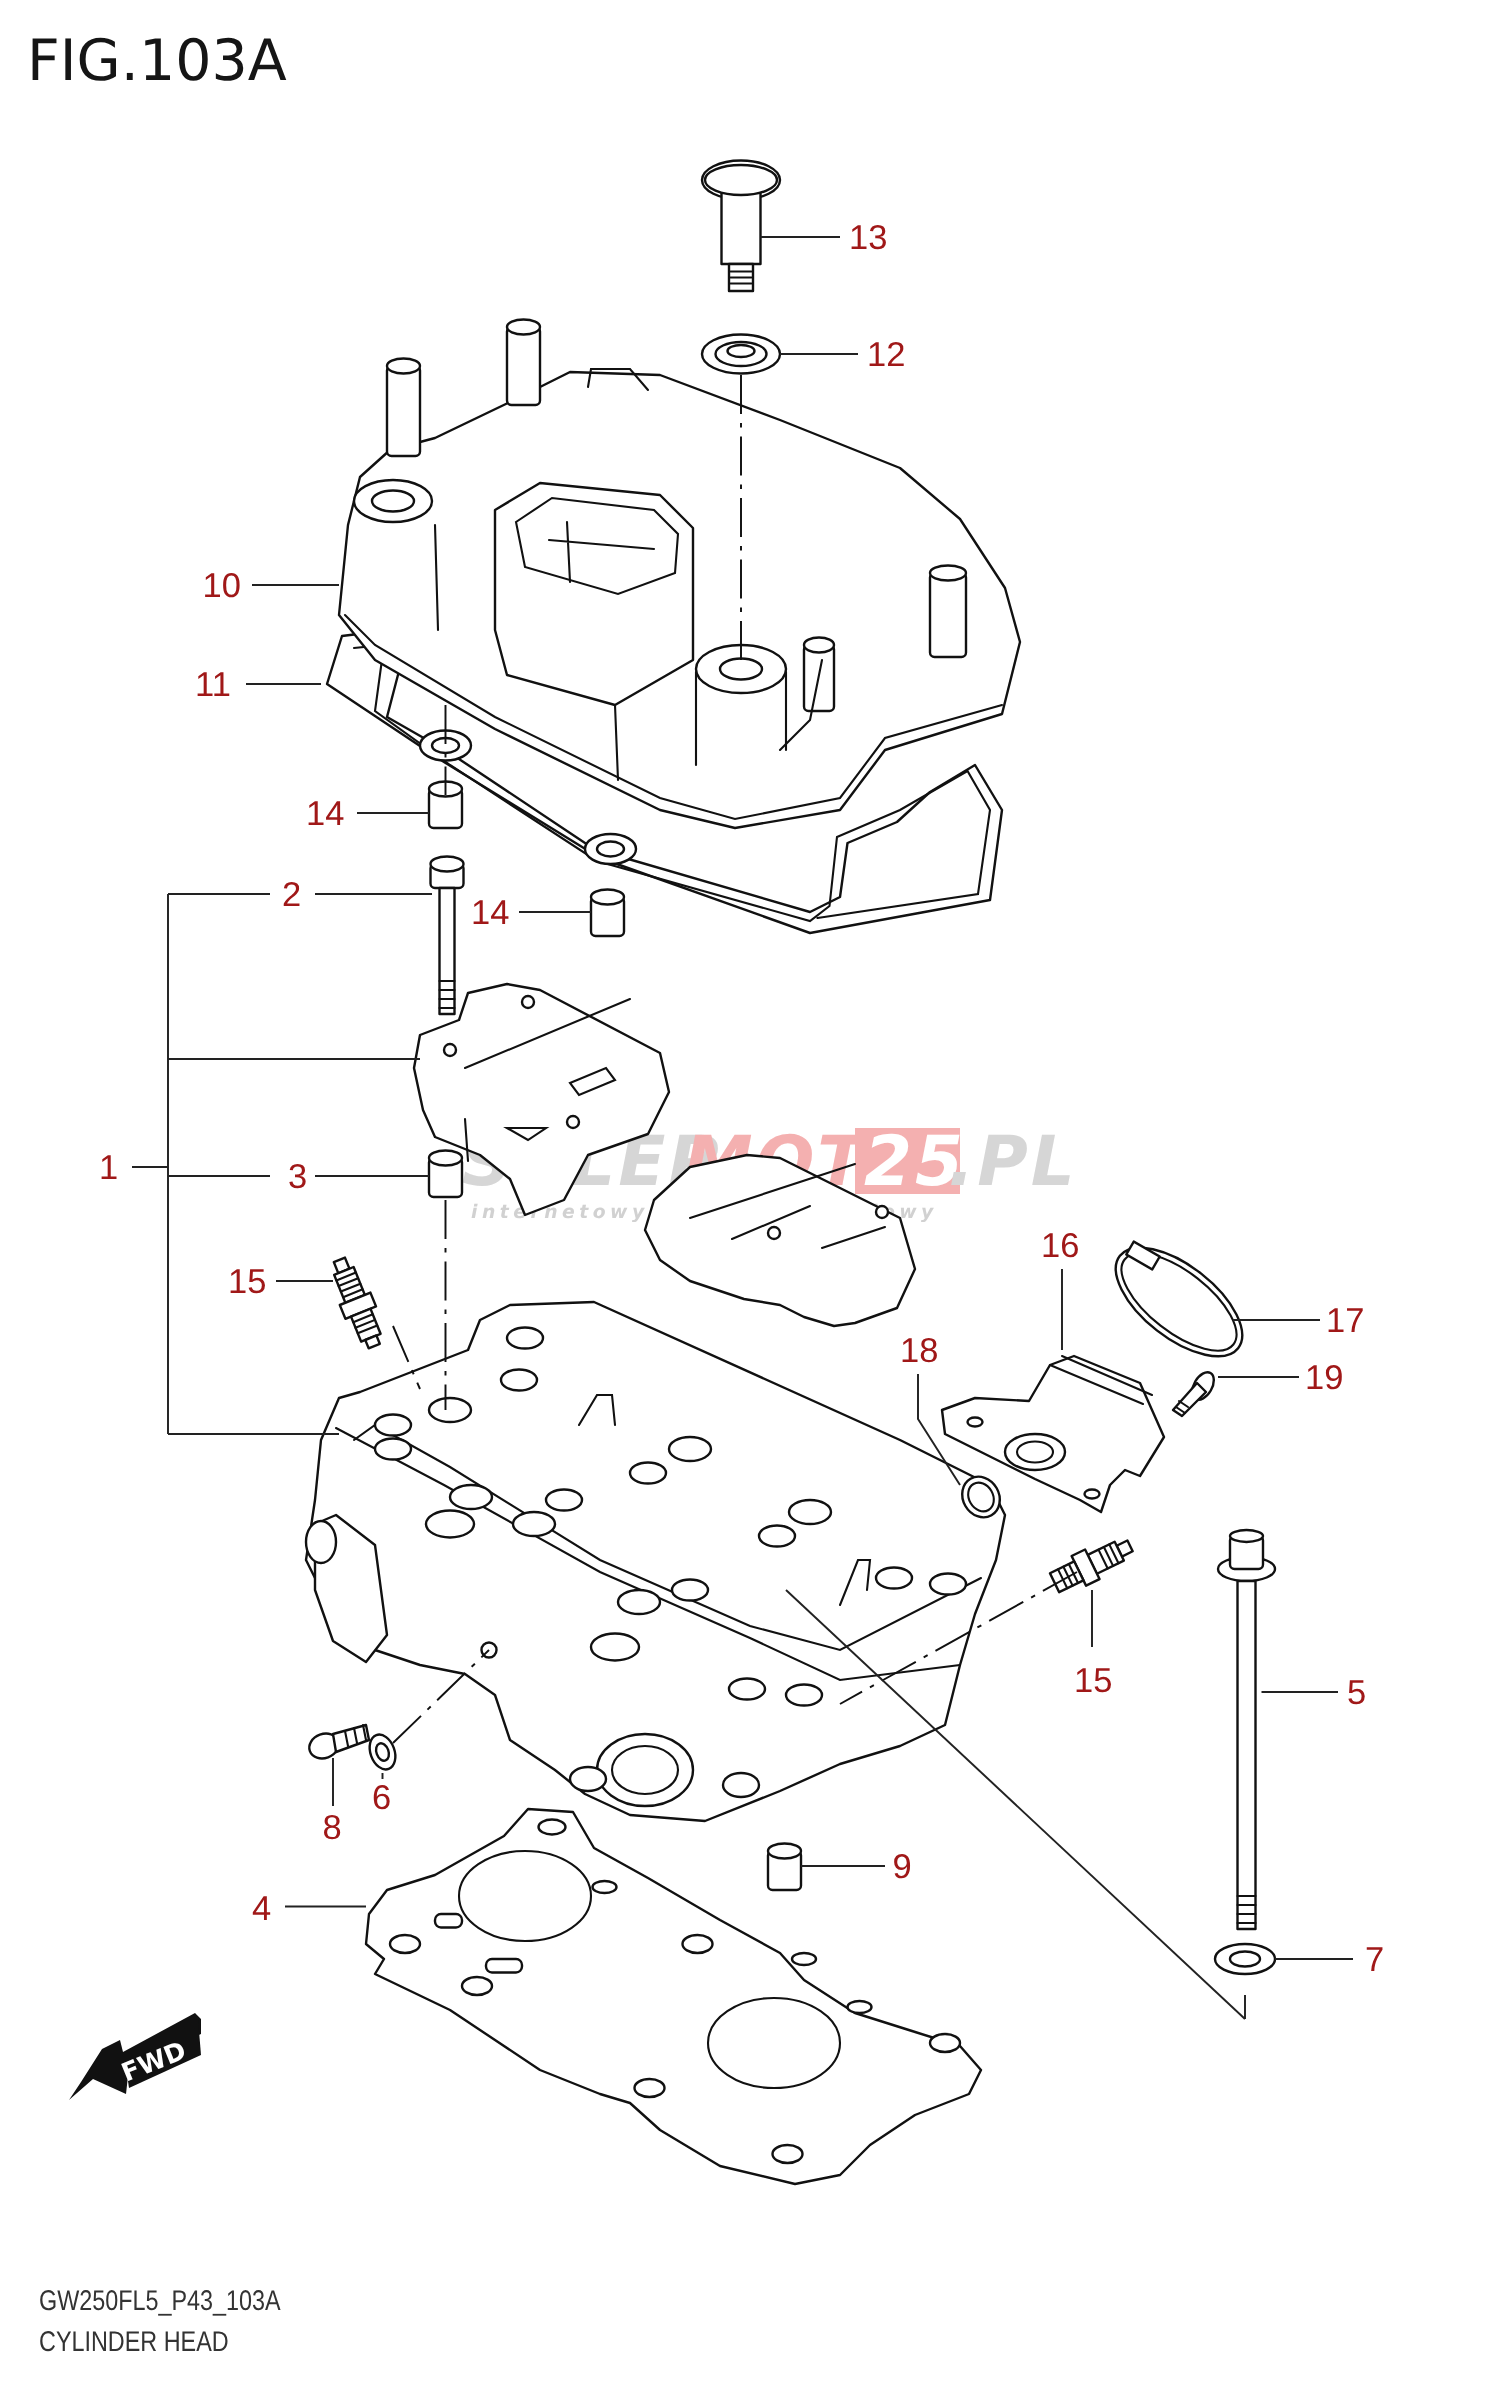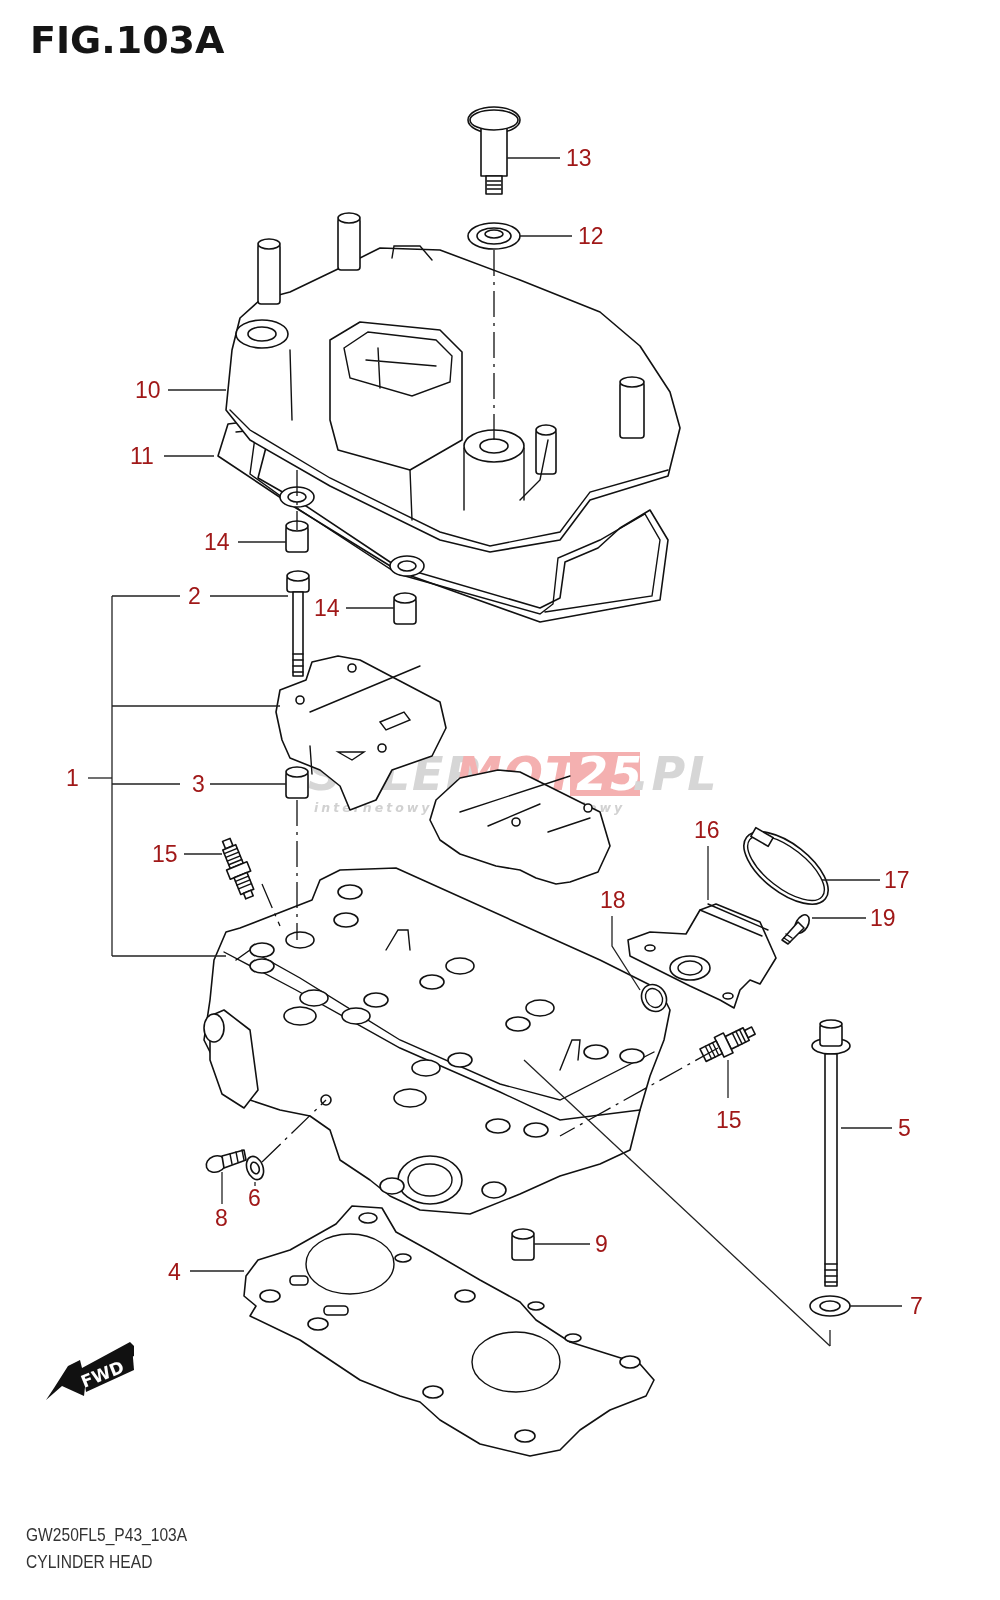--- a/index.html
+++ b/index.html
@@ -1,19 +1,19 @@
 <!DOCTYPE html>
 <html><head>
 <meta charset="utf-8">
 <style>
   html, body { margin: 0; padding: 0; background: #ffffff; }
   body { width: 1000px; height: 1600px; position: relative; overflow: hidden;
          font-family: "DejaVu Sans", sans-serif; }
-  .fig-title { position: absolute; left: 30px; top: 18px; font-family: "DejaVu Sans", sans-serif;
-               font-weight: bold; font-size: 38px; color: #151515; letter-spacing: 0px; }
+  .fig-title { position: absolute; left: 18px; top: 18px; font-family: "DejaVu Sans", sans-serif;
+               font-weight: normal; font-size: 38px; color: #151515; letter-spacing: 0px; }
   .footer { position: absolute; left: 26px; font-family: "Liberation Sans", sans-serif;
             font-size: 19px; color: #333; transform: scaleX(0.82); transform-origin: left top; }
   .footer.code { top: 1524px; }
   .footer.name { top: 1551px; }
   svg#diagram { position: absolute; left: 0; top: 0; }
   .part { fill: #ffffff; stroke: #111; stroke-width: 1.6; stroke-linejoin: round; stroke-linecap: round; }
   .pline { fill: none; stroke: #111; stroke-width: 1.4; stroke-linecap: round; }
   .leader { fill: none; stroke: #222; stroke-width: 1.3; }
   .dash { fill: none; stroke: #111; stroke-width: 1.3; stroke-dasharray: 26 6 3 6; }
   .callout { font-family: "Liberation Sans", sans-serif; font-size: 23px; fill: #a01818; }

